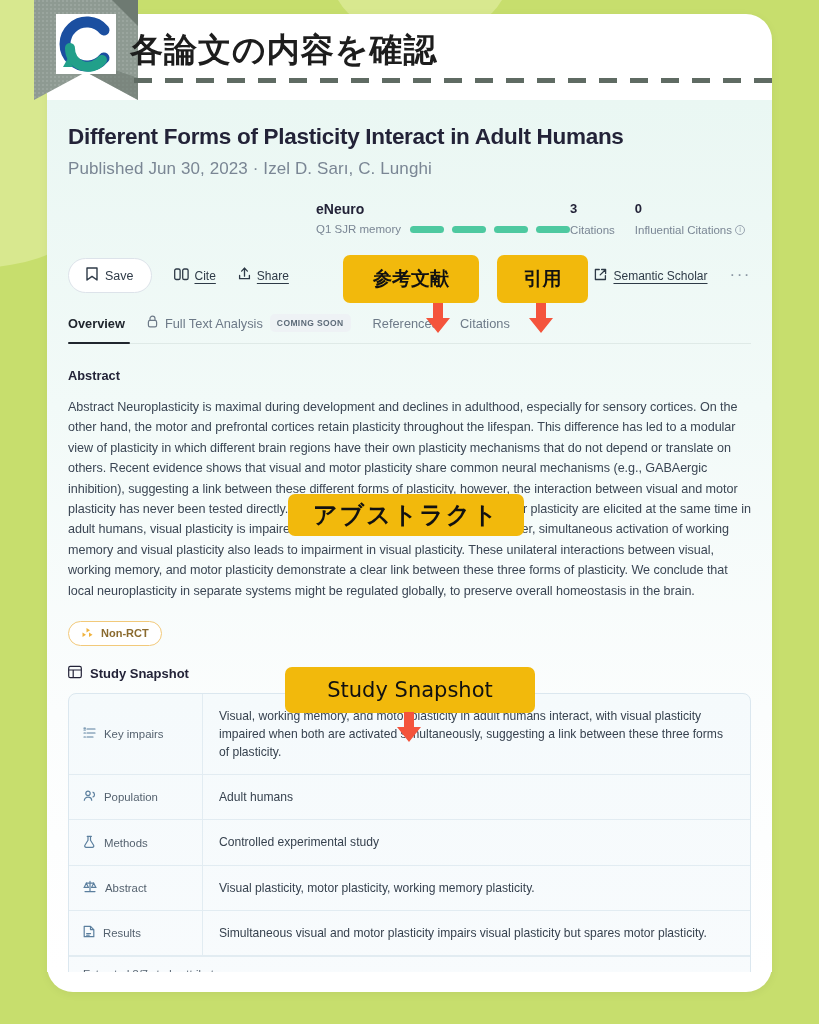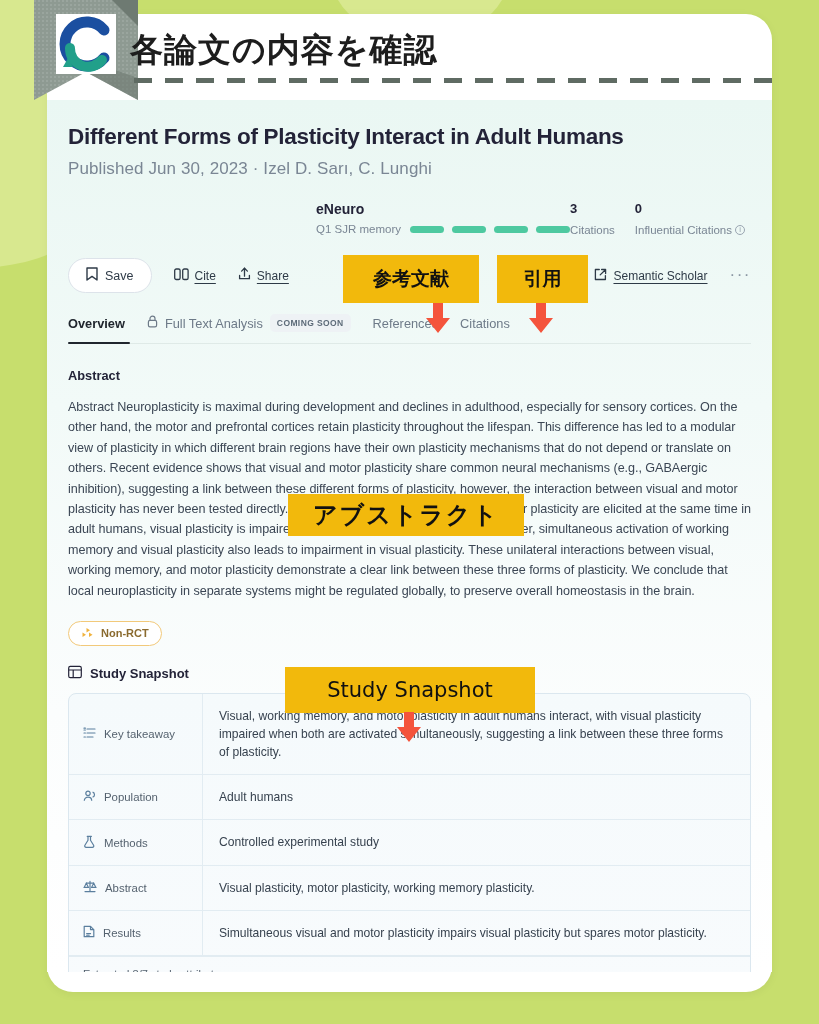--- a/index.html
+++ b/index.html
@@ -167,21 +167,21 @@
     border-top: 1px solid #e2ecf2; padding: 11px 14px;
     font-size: 11px; color: #55626f;
   }
   .snap-foot a { color: #55626f; text-decoration: underline; text-underline-offset: 2px; }
 
   
   .callout {
     position: absolute; z-index: 20;
     background: #f2b90c; color: #111;
     display: flex; align-items: center; justify-content: center;
-    font-weight: 700; font-family: "DejaVu Sans", sans-serif;
+    font-weight: 700; font-family: "DejaVu Sans", sans-serif; border-radius: 7px;
   }
   .arrow { position: absolute; z-index: 20; }
   .arrow svg { display: block; }
 
   #callout-refs { left: 343px; top: 255px; width: 136px; height: 48px; font-size: 19px; }
   #arrow-refs   { left: 424px; top: 303px; }
   #callout-cits { left: 497px; top: 255px; width: 91px;  height: 48px; font-size: 19px; }
   #arrow-cits   { left: 527px; top: 303px; }
   #callout-abs  { left: 288px; top: 494px; width: 236px; height: 42px; font-size: 24px; letter-spacing: 2px;}
   #callout-snap { left: 285px; top: 667px; width: 250px; height: 46px; font-size: 21px; font-weight:400;}
@@ -349,21 +349,21 @@
     <div class="snap-table">
 
       <div class="snap-row">
         <div class="snap-key">
           <span>
             <svg width="13" height="12" viewBox="0 0 13 12">
                 <path d="M4 2h8M4 6h8M4 10h6" stroke="#5b7f9e" stroke-width="1.2" stroke-linecap="round"></path>
                 <path d="M1 1.2h1.4M1 3h1.4M1 6h1.4M1 10h1.4" stroke="#5b7f9e" stroke-width="1.2" stroke-linecap="round"></path>
               </svg>
           </span>
-          <span>Key takeaway</span>
+          <span>Key impairs</span>
         </div>
         <div class="snap-val">Visual, working memory, and motor plasticity in adult humans interact, with visual plasticity impaired when both are activated simultaneously, suggesting a link between these three forms of plasticity.</div>
       </div>
 
       <div class="snap-row">
         <div class="snap-key">
           <span>
             <svg width="13" height="12" viewBox="0 0 13 12">
                 <circle cx="5" cy="3.3" r="2.2" fill="none" stroke="#5b7f9e" stroke-width="1.2"></circle>
                 <path d="M1.3 10.7c0-2.2 1.7-3.6 3.7-3.6s3.7 1.4 3.7 3.6" fill="none" stroke="#5b7f9e" stroke-width="1.2"></path>

